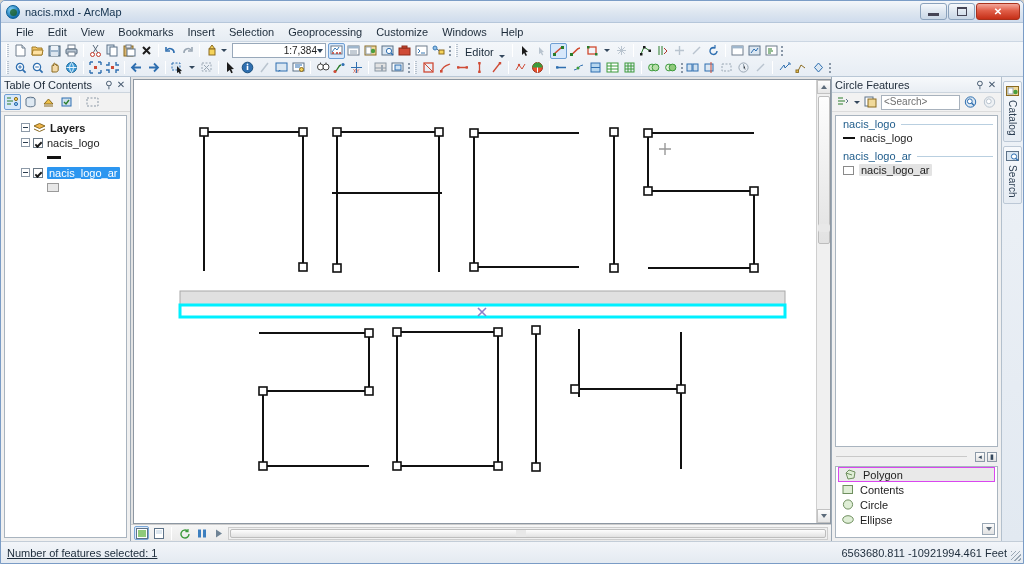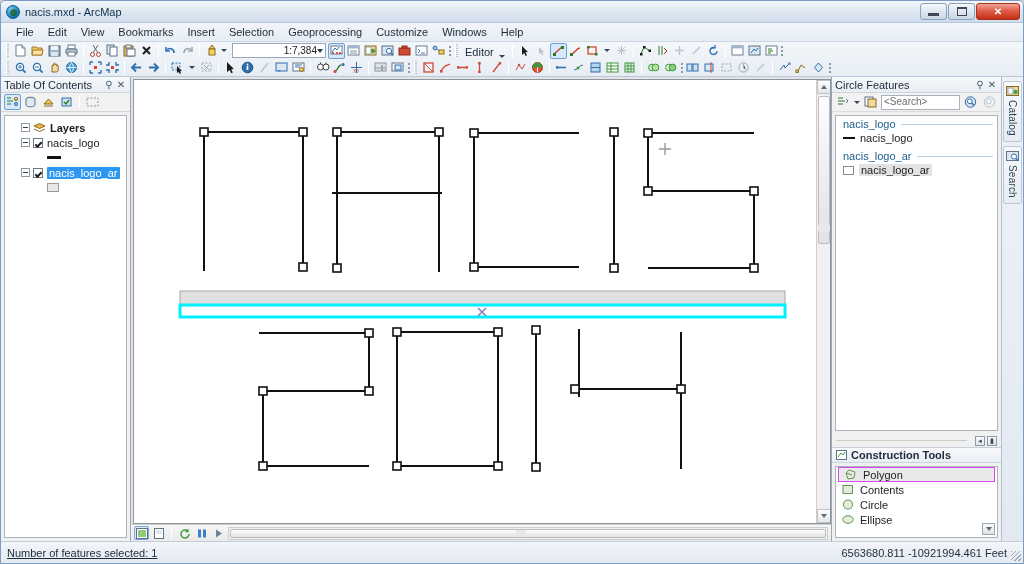--- a/index.html
+++ b/index.html
@@ -1031,27 +1031,20 @@
           <span class="chip">nacis_logo_ar</span>
         </div>
       </div>
 
       <div class="cf-footer">
         <div style="flex:1;height:1px;background:#c9c9c9;margin-right:6px"></div>
         <div class="minibtn">◂</div>
         <div class="minibtn">▮</div>
       </div>
 
-      <div class="ct-head">
-        <svg width="12" height="11">
-          <rect x="0.5" y="0.5" width="10" height="9" fill="#fff" stroke="#5d7288"></rect>
-          <path d="M2 7l3-4 2 2 2-3" stroke="#3c9a3c" fill="none"></path>
-          </svg>
-        <span>Construction Tools</span>
-      </div>
 
       <div class="ct-list">
         <div class="ct-item sel">
           <svg class="ct-icon" viewBox="0 0 12 11">
             <path d="M1 4l3-3 6 2-1 6-6 1z" fill="#dfeed6" stroke="#6f8f5f"></path>
             <path d="M1 4l6 2" stroke="#6f8f5f" fill="none"></path>
             </svg>
           <span>Polygon</span>
         </div>
         <div class="ct-item">

